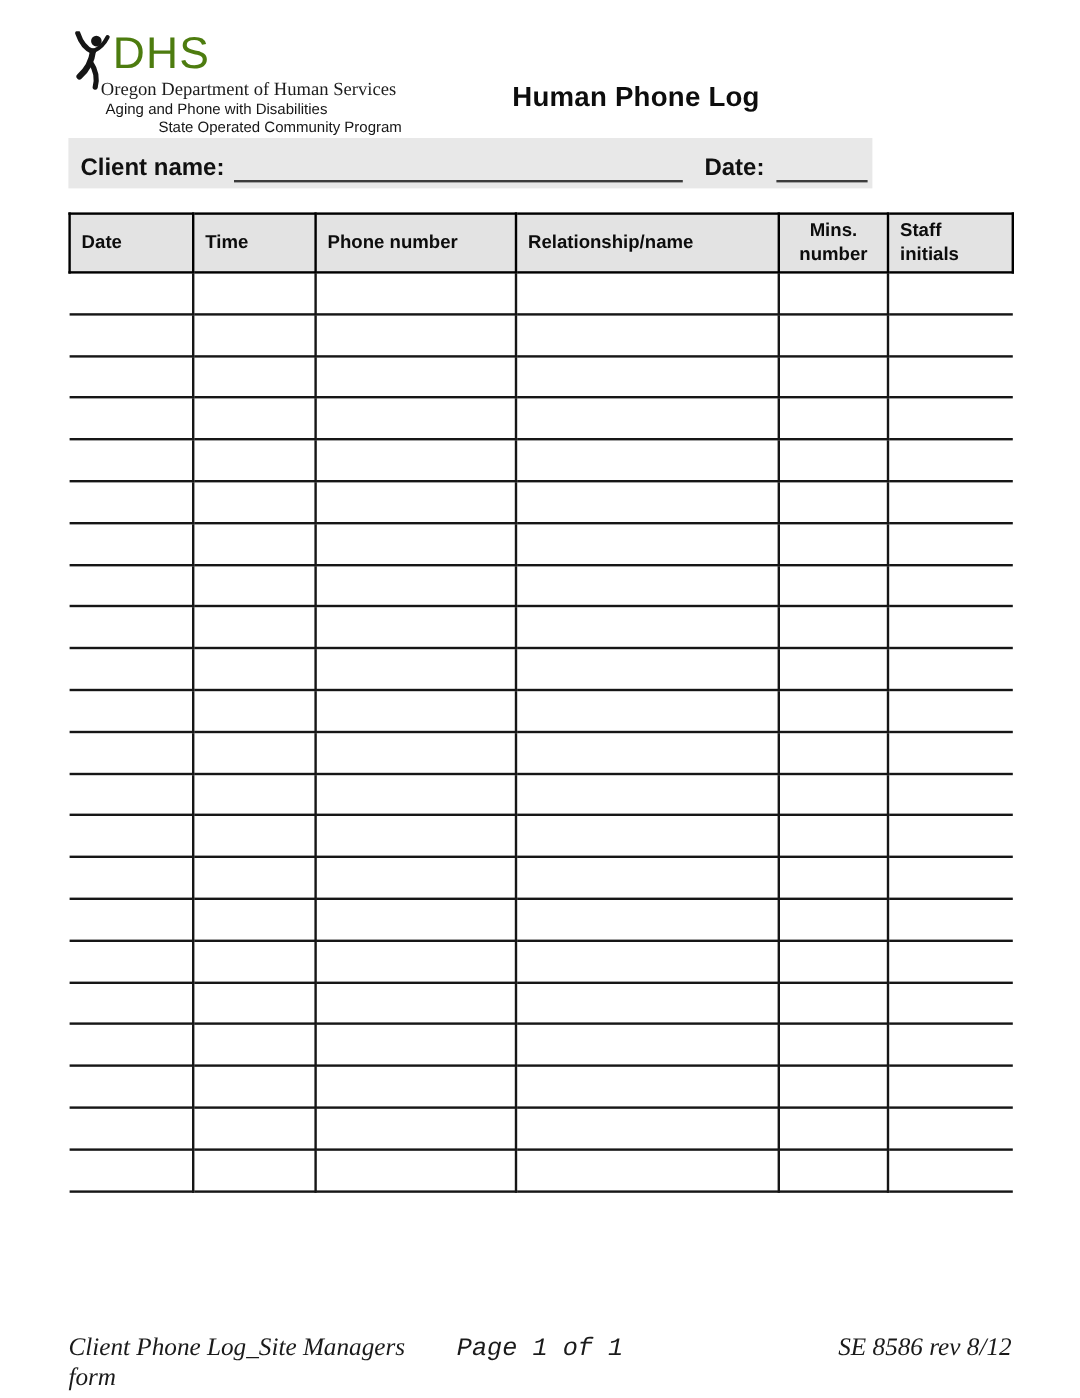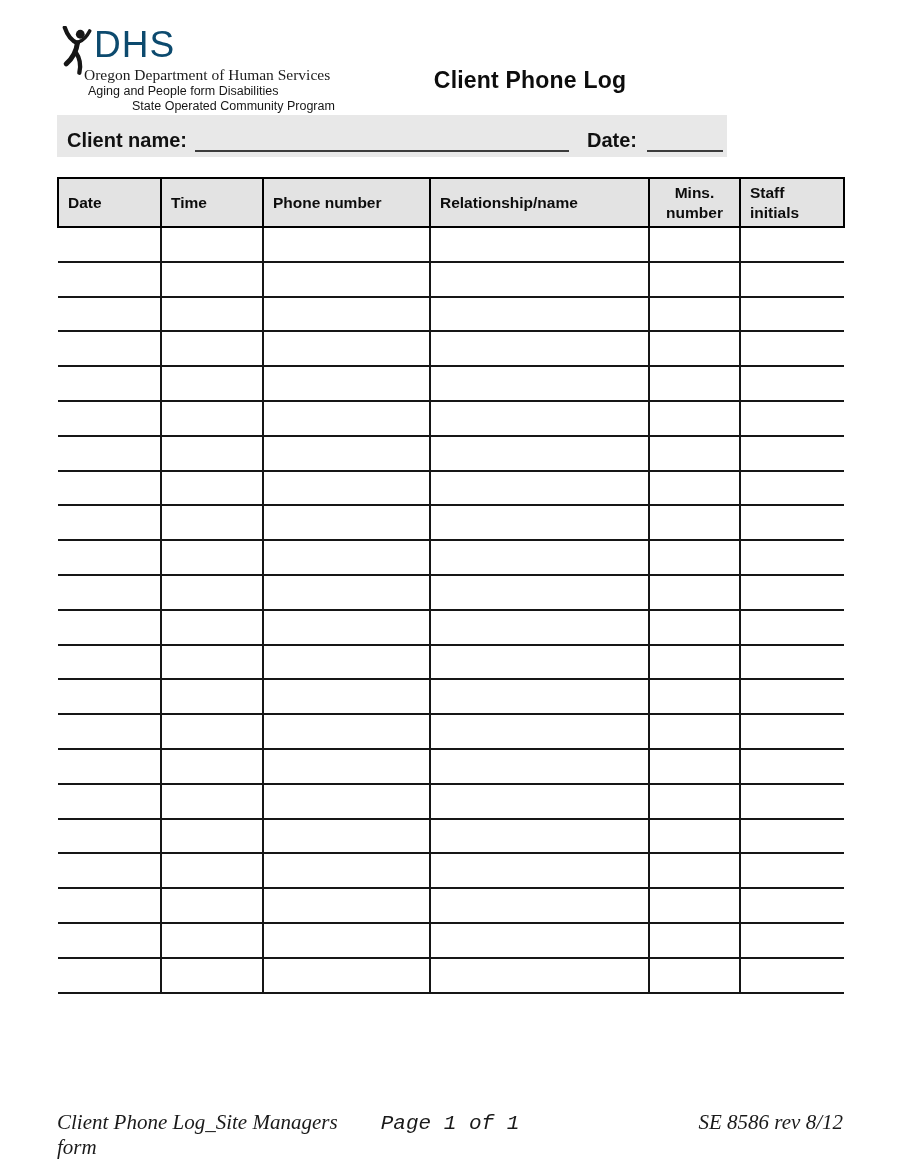--- a/index.html
+++ b/index.html
@@ -14,21 +14,21 @@
     width:900px;height:1165px;background:#ffffff;
     font-family:"Liberation Sans", sans-serif;color:#111;
   }
   .page{position:relative;width:900px;height:1165px;overflow:hidden;background:#fff;}
 
   
   .logo-block{position:absolute;left:62px;top:24px;width:330px;height:92px;}
   .figure-icon{position:absolute;left:0;top:2px;}
   .dhs-acronym{
     position:absolute;left:32px;top:2px;
-    font-size:37px;line-height:1;font-weight:400;letter-spacing:1px;color:#0c4a6e;
+    font-size:37px;line-height:1;font-weight:400;letter-spacing:1px;color:#4d7c0f;
   }
   .org-name{
     position:absolute;left:22px;top:42px;white-space:nowrap;
     font-family:"Liberation Serif", serif;font-size:15.5px;color:#1c1c1c;
   }
   .org-sub1,.org-sub2{
     position:absolute;left:26px;white-space:nowrap;
     font-size:12.5px;color:#161616;
   }
   .org-sub1{top:60px;}
@@ -102,25 +102,25 @@
       <svg width="30" height="54" viewBox="0 0 32 56" fill="none">
         <circle cx="19.5" cy="8" r="4.7" fill="#161616"></circle>
         <path d="M3 1 C6 10 10 15 16.5 17.5" stroke="#161616" stroke-width="4.6" stroke-linecap="round"></path>
         <path d="M29.5 4.5 C26.5 10.5 22.5 14.5 17.5 16.5" stroke="#161616" stroke-width="3.8" stroke-linecap="round"></path>
         <path d="M16.5 17 C15.5 25.5 12.5 32.5 4.5 39.5" stroke="#161616" stroke-width="5.4" stroke-linecap="round"></path>
         <path d="M14.5 27 C19 33.5 20.5 41 18.5 49" stroke="#161616" stroke-width="4.6" stroke-linecap="round"></path>
       </svg>
     </span>
     <div class="dhs-acronym">DHS</div>
     <div class="org-name">Oregon Department of Human Services</div>
-    <div class="org-sub1">Aging and People form Disabilities</div>
+    <div class="org-sub1">Aging and Phone with Disabilities</div>
     <div class="org-sub2">State Operated Community Program</div>
   </div>
 
-  <div class="doc-title">Client Phone Log</div>
+  <div class="doc-title">Human Phone Log</div>
 
   <div class="client-band">
     <span class="band-label">Client name:</span>
     <span class="fill-line client-line"></span>
     <span class="band-label">Date:</span>
     <span class="fill-line date-line"></span>
   </div>
 
   <table class="log-table">
     <colgroup>

